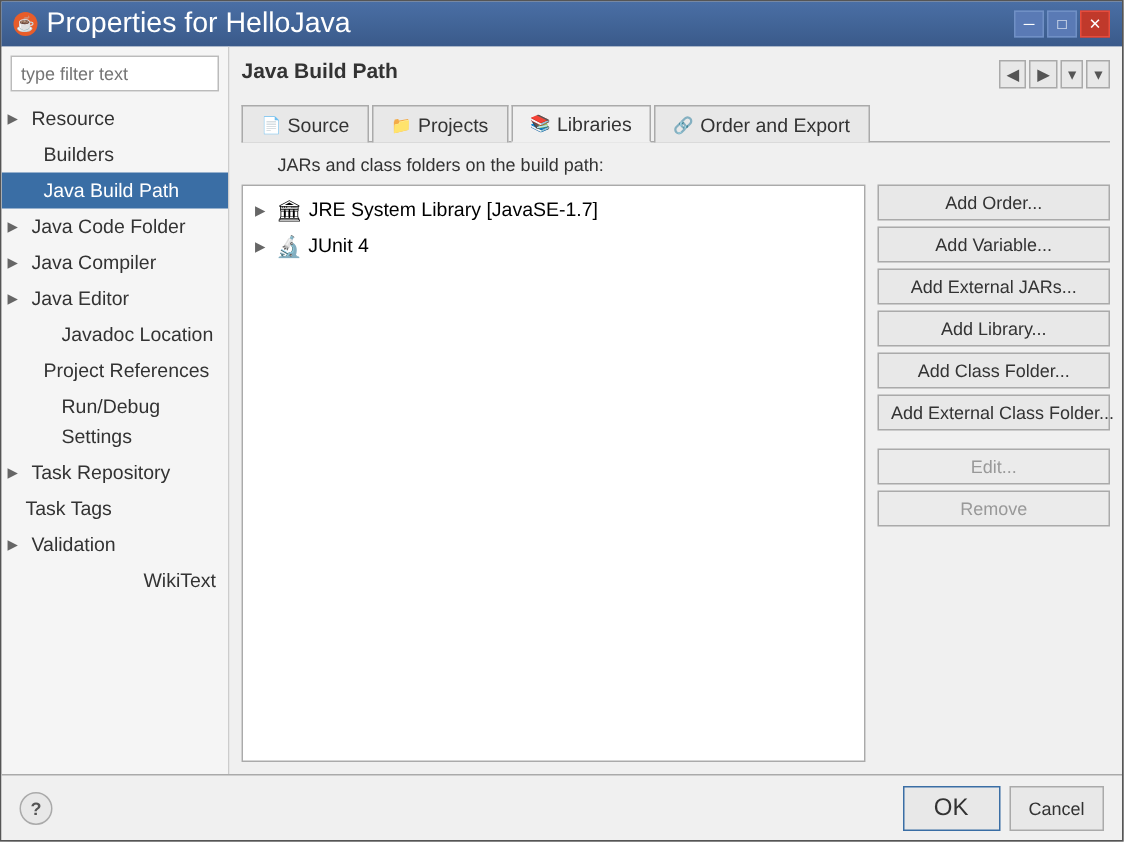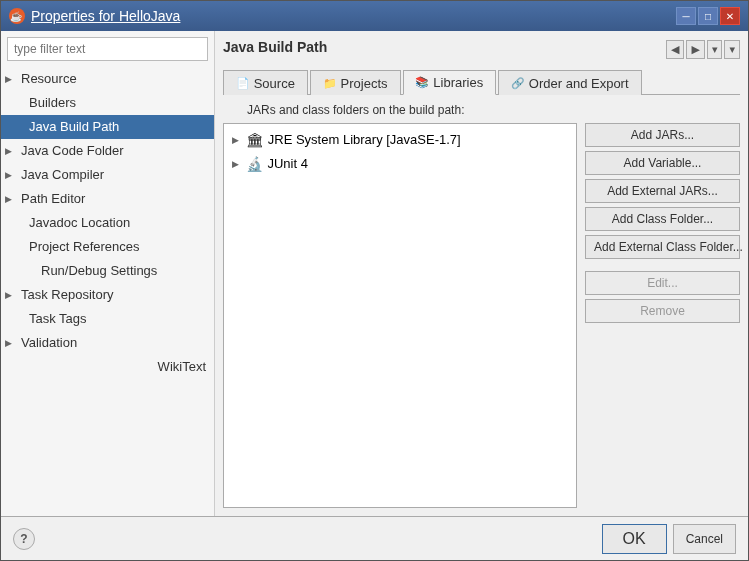--- a/index.html
+++ b/index.html
@@ -38,23 +38,22 @@
       background: #e85d2a;
       border-radius: 50%;
       display: flex;
       align-items: center;
       justify-content: center;
       font-size: 10px;
       color: white;
     }
 
     .title-text {
-      font-size: 14px;
+      font-size: 19px;
       color: white;
-      text-decoration: underline;
     }
 
     .title-buttons {
       display: flex;
       gap: 2px;
     }
 
     .title-btn {
       width: 20px;
       height: 18px;
@@ -74,21 +73,21 @@
     }
 
     .content-area {
       display: flex;
       flex: 1;
       overflow: hidden;
     }
 
     
     .sidebar {
-      width: 214px;
+      width: 152px;
       background: #f5f5f5;
       border-right: 1px solid #ccc;
       display: flex;
       flex-direction: column;
       flex-shrink: 0;
     }
 
     .filter-input {
       margin: 6px;
       padding: 3px 6px;
@@ -354,41 +353,41 @@
           <span>Java Code Folder</span>
         </div>
 
         <div class="nav-item expandable">
           <span class="expand-arrow">▶</span>
           <span>Java Compiler</span>
         </div>
 
         <div class="nav-item expandable">
           <span class="expand-arrow">▶</span>
-          <span>Path Editor</span>
-        </div>
-
-        <div class="nav-item" style="padding-left: 28px;">
+          <span>Java Editor</span>
+        </div>
+
+        <div class="nav-item" style="padding-left: 40px;">
           <span>Javadoc Location</span>
         </div>
 
         <div class="nav-item" style="padding-left: 28px;">
           <span>Project References</span>
         </div>
 
         <div class="nav-item" style="padding-left: 40px;">
           <span>Run/Debug Settings</span>
         </div>
 
         <div class="nav-item expandable">
           <span class="expand-arrow">▶</span>
           <span>Task Repository</span>
         </div>
 
-        <div class="nav-item" style="padding-left: 28px; align-items: center;">
+        <div class="nav-item" style="padding-left: 16px; align-items: center;">
           <span>Task Tags</span>
         </div>
 
         <div class="nav-item expandable">
           <span class="expand-arrow">▶</span>
           <span>Validation</span>
         </div>
 
         <div class="nav-item" style=" justify-content: flex-end;">
           <span>WikiText</span>
@@ -442,23 +441,24 @@
 
             <div class="tree-item">
               <span class="tree-expand">▶</span>
               <span style="font-size:14px;">🔬</span>
               <span>JUnit 4</span>
             </div>
           </div>
         </div>
 
         <div class="btn-panel">
-          <button class="action-btn">Add JARs...</button>
+          <button class="action-btn">Add Order...</button>
           <button class="action-btn">Add Variable...</button>
           <button class="action-btn">Add External JARs...</button>
+          <button class="action-btn">Add Library...</button>
           <button class="action-btn">Add Class Folder...</button>
           <button class="action-btn">Add External Class Folder...</button>
           <div class="separator"></div>
           <button class="action-btn disabled" disabled="">Edit...</button>
           <button class="action-btn disabled" disabled="">Remove</button>
           <div class="separator"></div>
         </div>
       </div>
     </div>
   </div>

